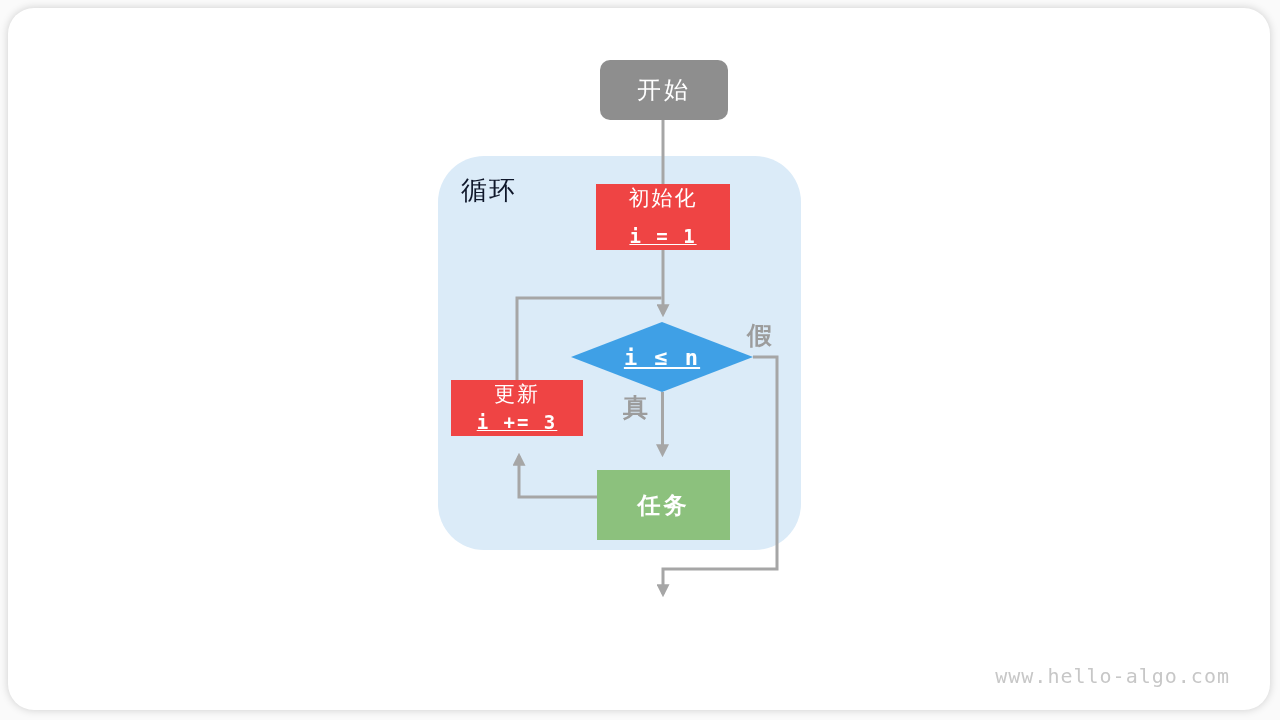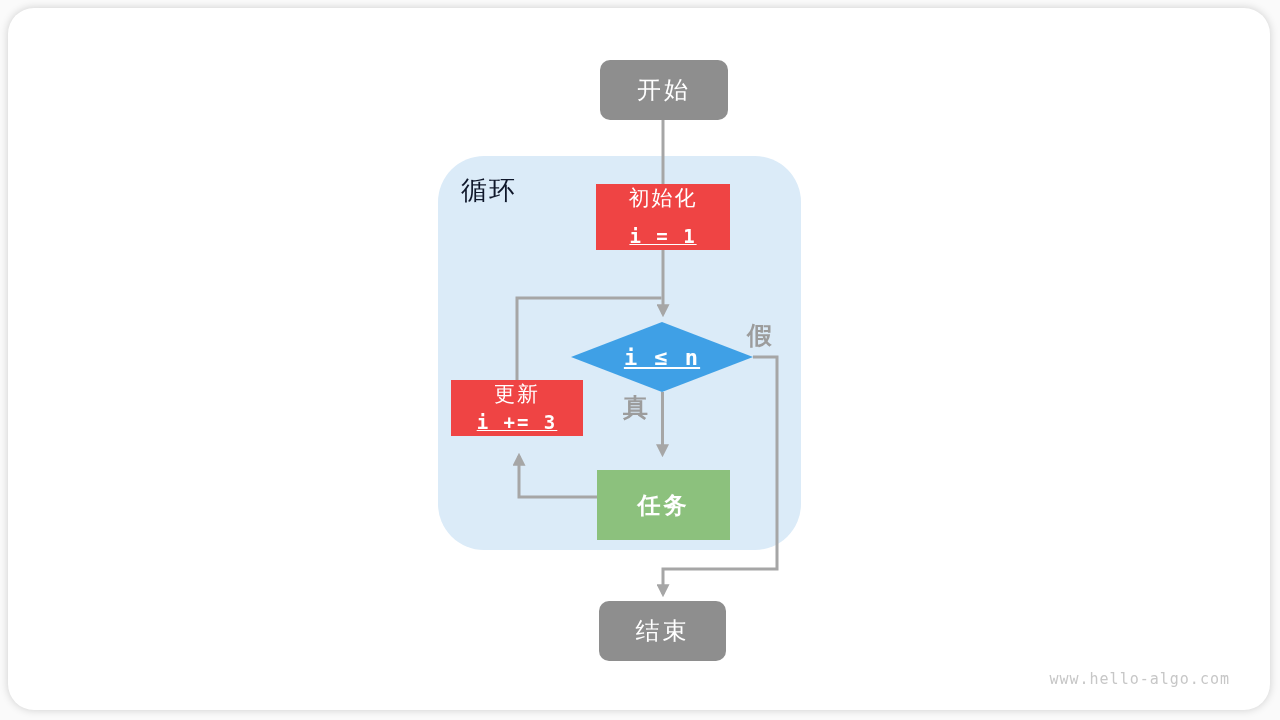--- a/index.html
+++ b/index.html
@@ -108,21 +108,21 @@
     font-weight: 700;
     z-index: 4;
   }
   .label-true  { left: 615px; top: 383px; }
   .label-false { left: 739px; top: 311px; }
   .watermark {
     position: absolute;
     right: 40px; bottom: 22px;
     color: #c7c7c7;
     font-family: "DejaVu Sans Mono", monospace;
-    font-size: 15px;
+    font-size: 20px;
     letter-spacing: 1px;
     z-index: 4;
   }
 </style>
 </head>
 <body>
 
 <div class="card">
 
   <div class="loop-region">
@@ -160,21 +160,18 @@
 
   <div class="node process node-update">
     <span>更新</span>
     <span class="code">i += 3</span>
   </div>
 
   <div class="node node-task">
     <span>任务</span>
   </div>
 
-  <div class="node terminal node-end">
-    <span>结束</span>
-  </div>
 
   <div class="edge-label label-true">真</div>
   <div class="edge-label label-false">假</div>
 
   <div class="watermark">www.hello-algo.com</div>
 </div>
 
 </body></html>

